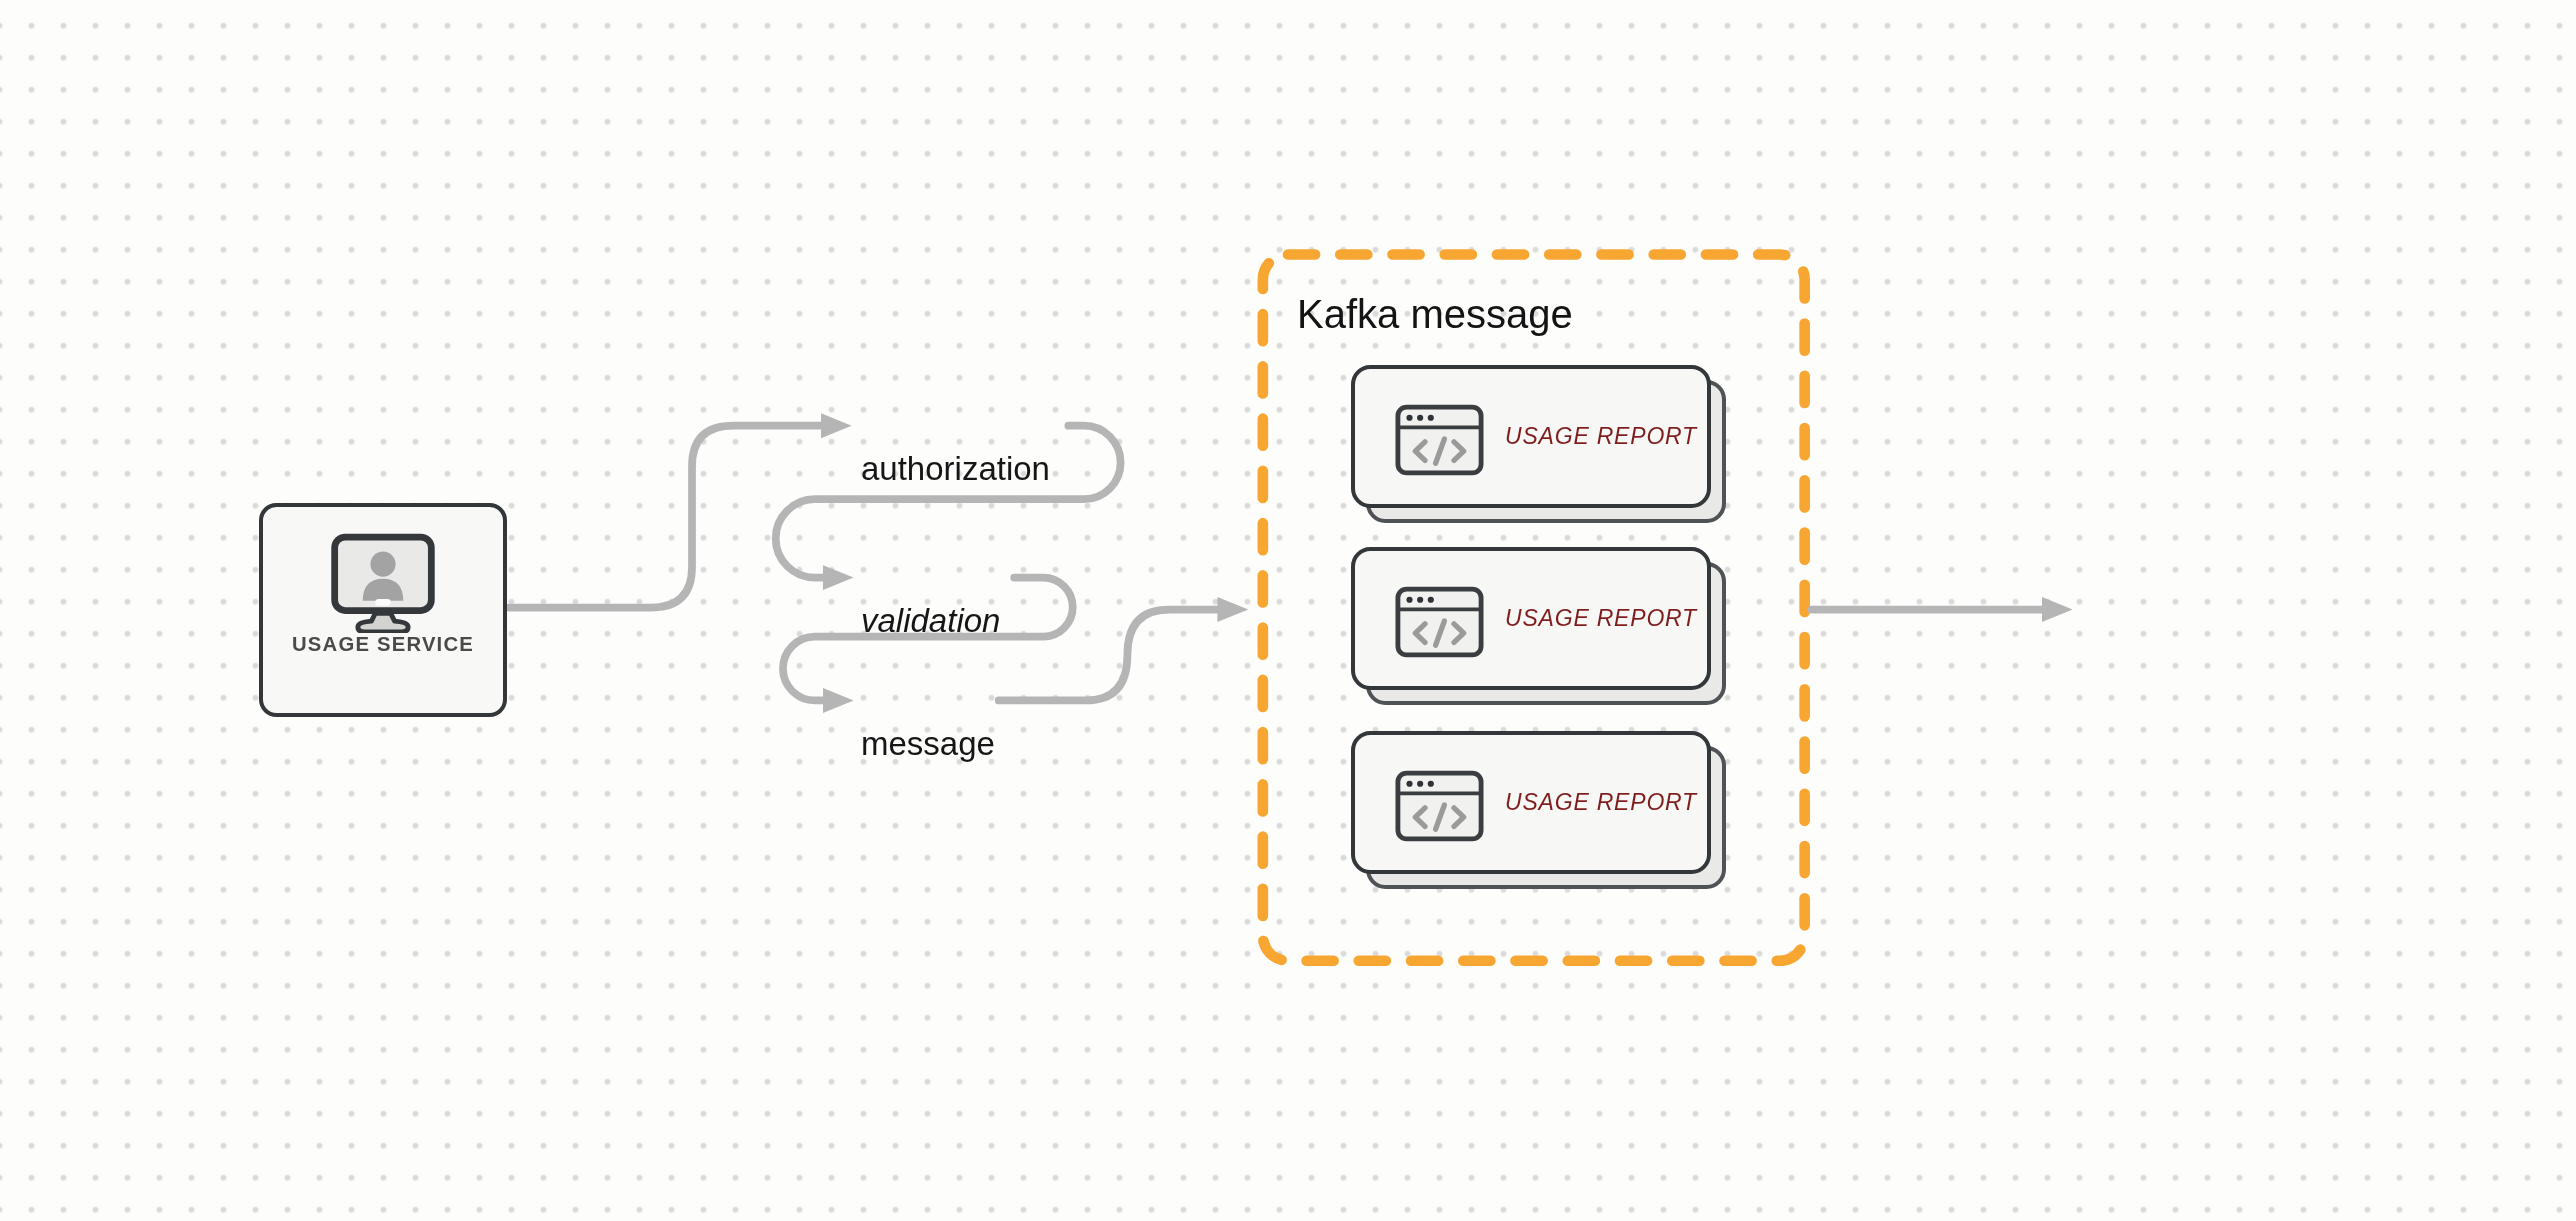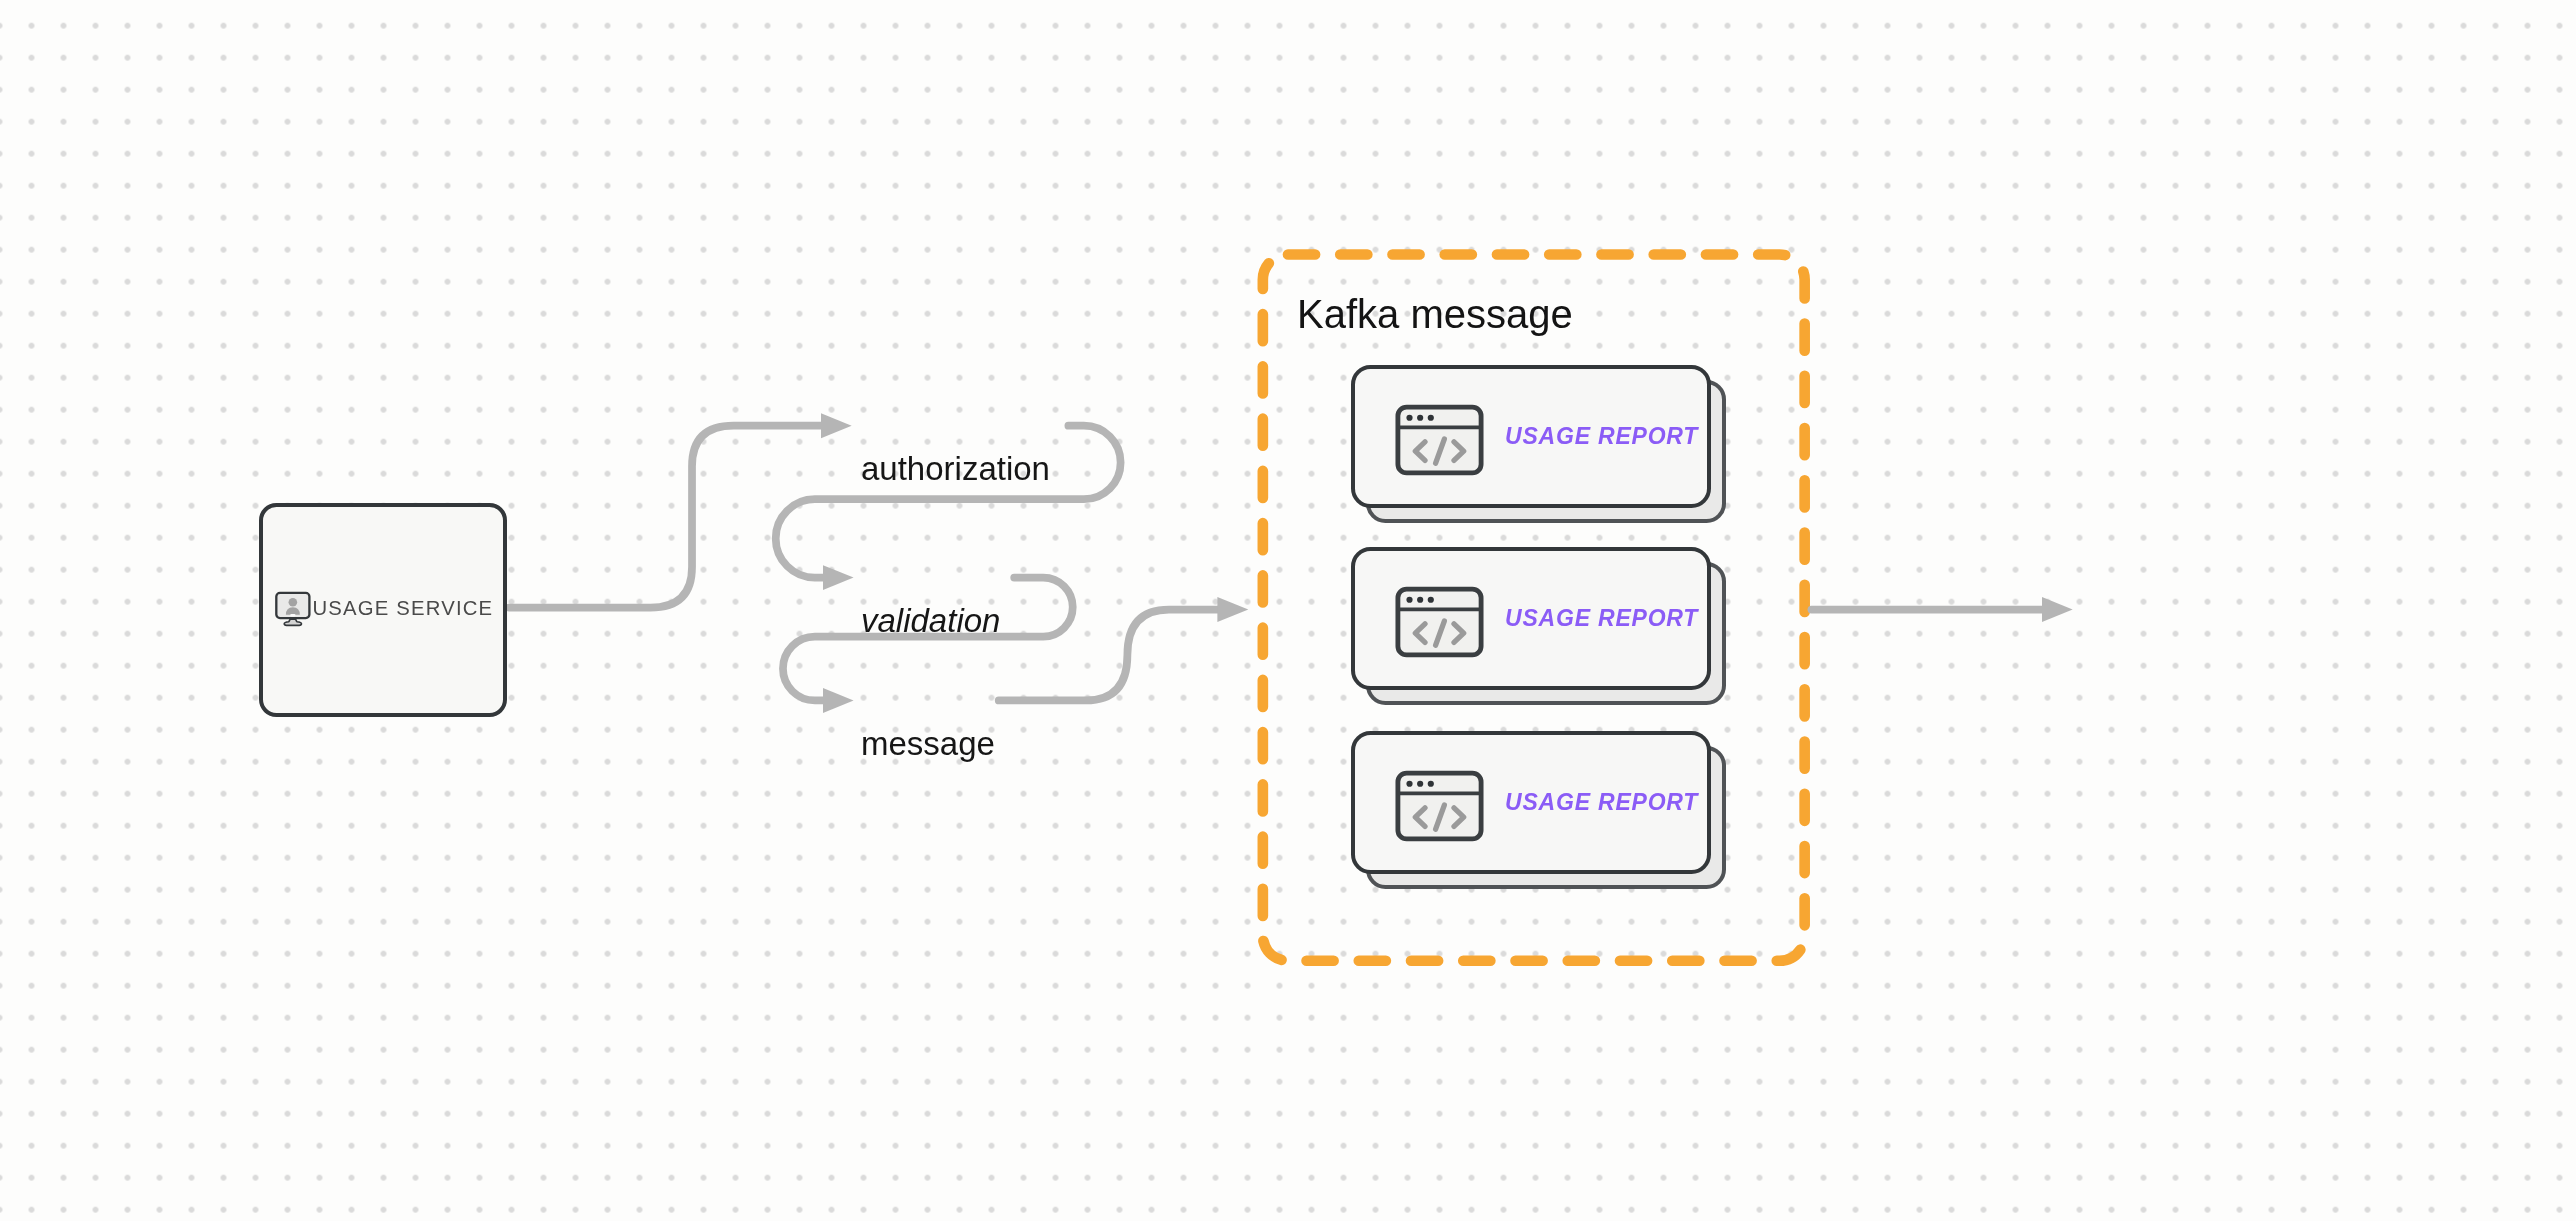--- a/index.html
+++ b/index.html
@@ -23,24 +23,25 @@
     left: 0; top: 0;
     width: 2576px;
     height: 1221px;
   }
   .node {
     position: absolute;
     background: #f8f8f6;
     border: 4.8px solid #33373a;
     border-radius: 17.4px;
     display: flex;
-    flex-direction: row;
+    flex-direction: column;
     align-items: center;
-    justify-content: flex-end;
+    justify-content: flex-start;
     box-sizing: border-box;
+    font-weight: bold;
   }
   #usage-service-node {
     left: 259px; top: 503px;
     width: 248px; height: 214px;
     padding: 25px 9.7px 29px 9.7px;
   }
   #usage-service-node .node-label {
     font-size: 20.3px;
     letter-spacing: 1.2px;
     color: #4a4a4a;
@@ -105,23 +106,23 @@
   .card-main .browser-icon {
     position: absolute;
     left: 40px; top: 35px;
   }
   .card-label {
     position: absolute;
     left: 150px; top: 50%;
     transform: translateY(-52%);
     font-size: 23px;
     font-style: italic;
-    font-weight: 700;
+    font-weight: 400;
     letter-spacing: 0.8px;
-    color: #8b5cf6;
+    color: #7f1d1d;
     white-space: nowrap;
   }
   #card-1 { left: 1351px; top: 365px; }
   #card-2 { left: 1351px; top: 547px; }
   #card-3 { left: 1351px; top: 731px; }
 </style>
 </head>
 <body>
 
 <div id="canvas">

